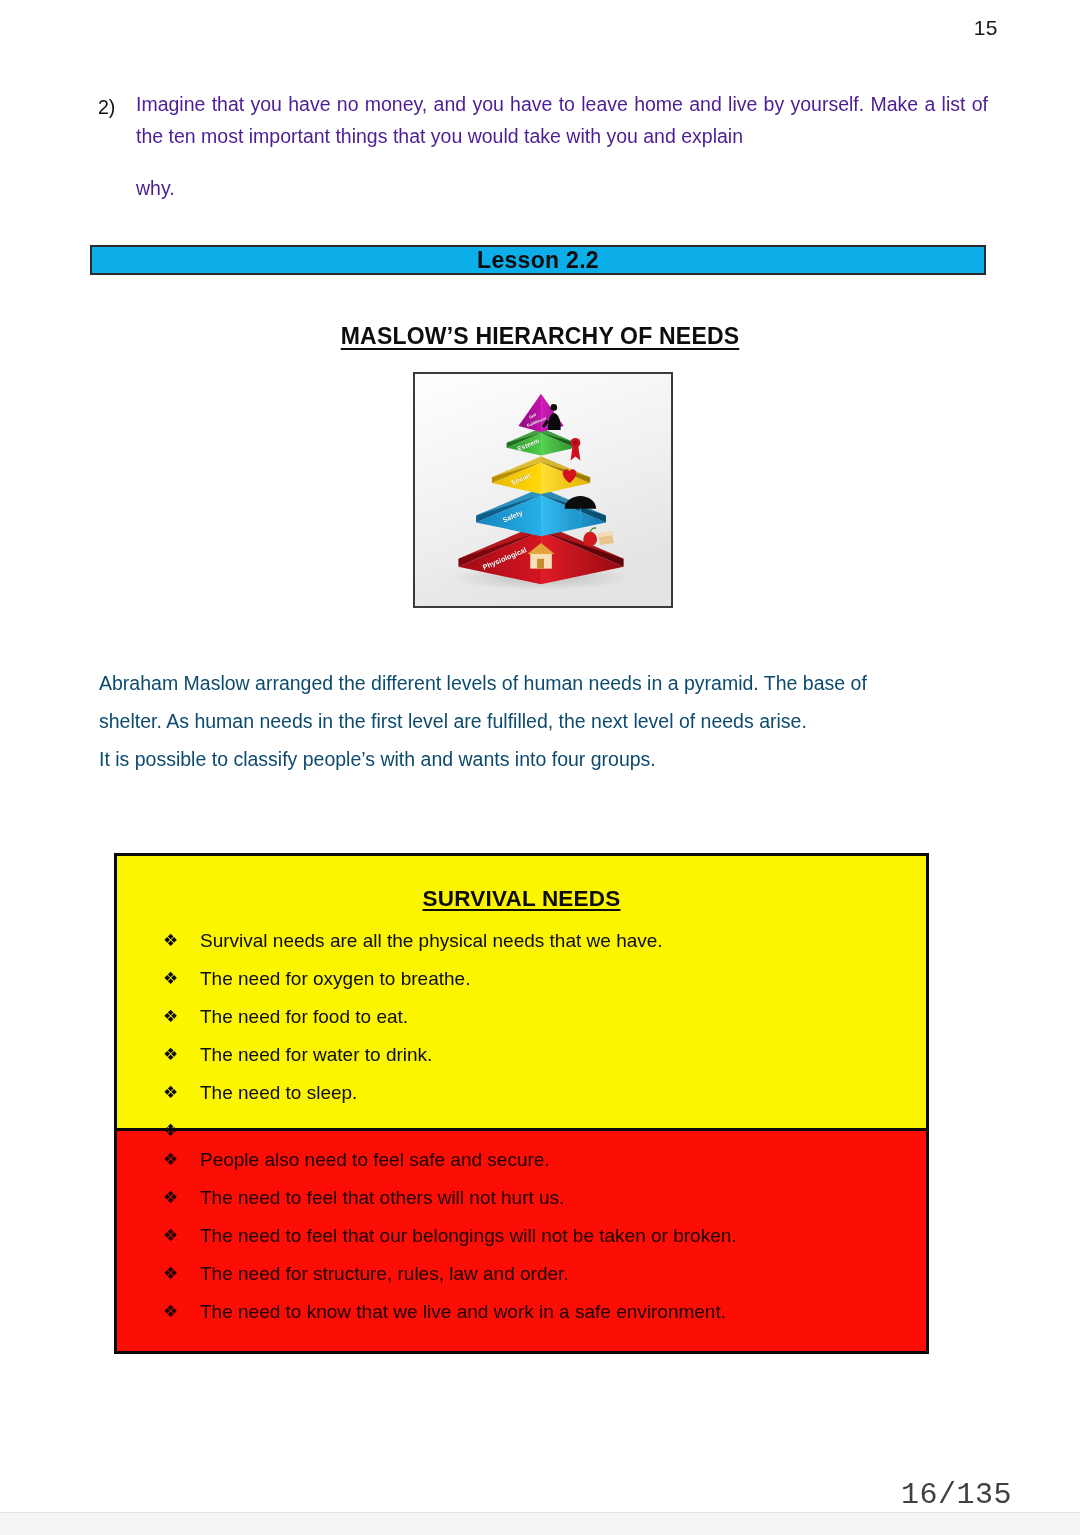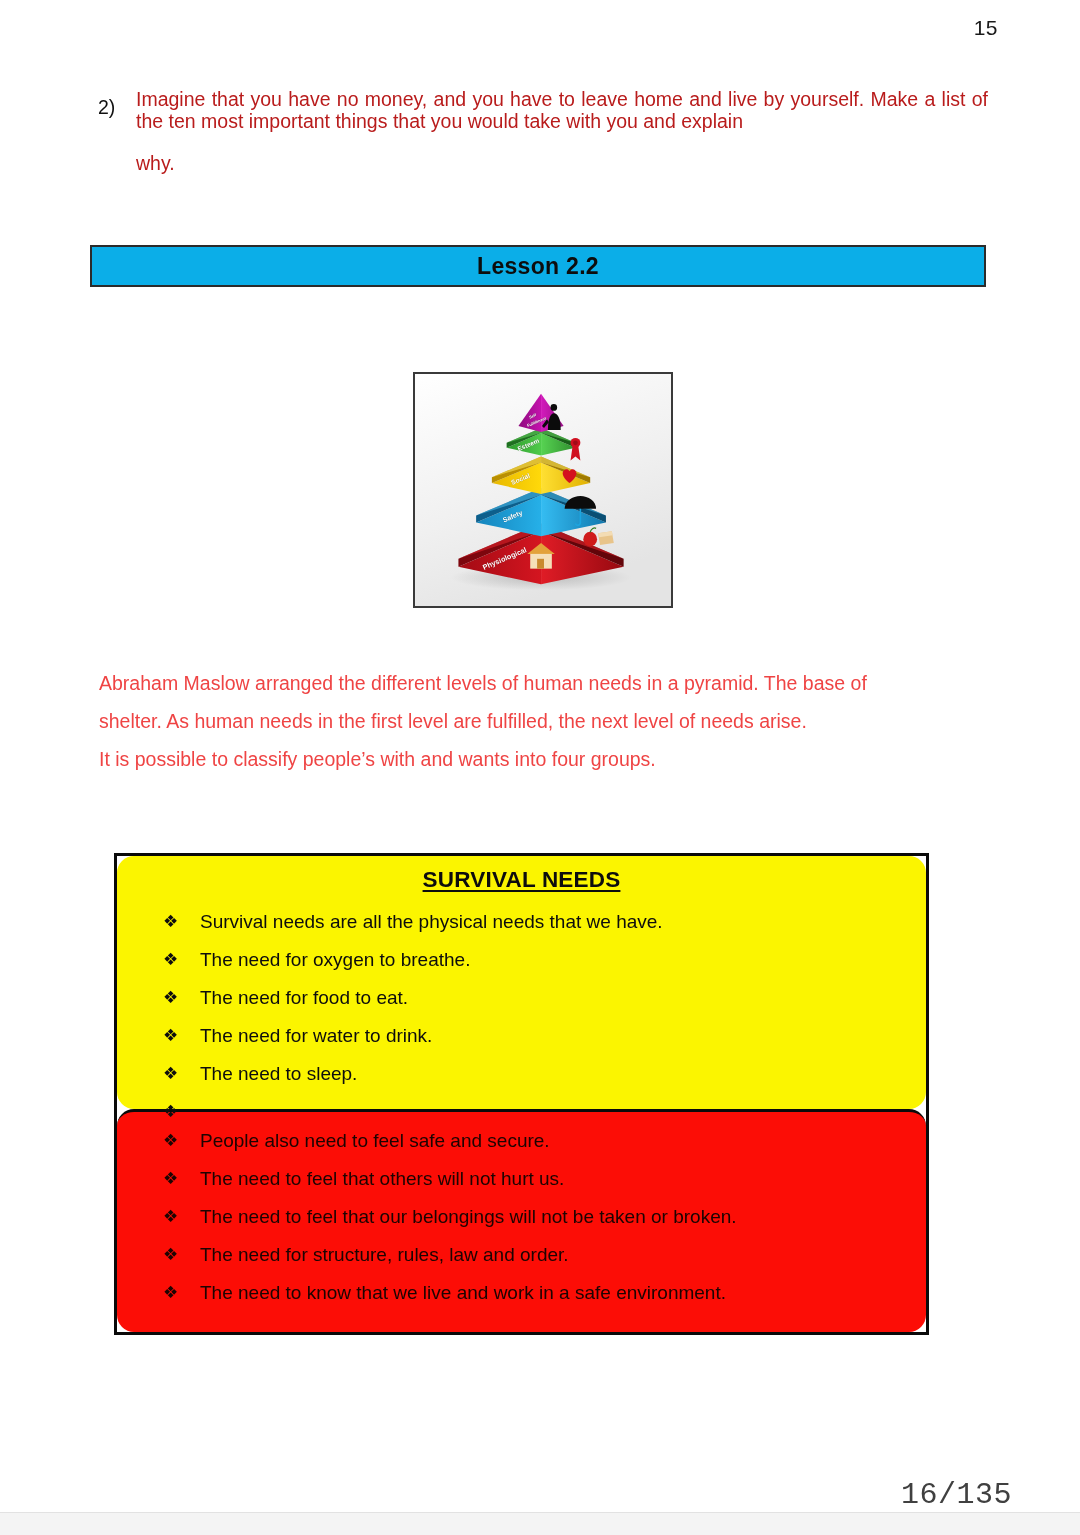--- a/index.html
+++ b/index.html
@@ -42,38 +42,38 @@
   .question-marker {
     font-size: 19.5px;
     line-height: 38px;
     width: 38px;
     flex: 0 0 38px;
     color: #111;
   }
   .question-text {
     flex: 1 1 auto;
     font-size: 19.5px;
-    line-height: 22px;
+    line-height: 32px;
     text-align: justify;
     text-justify: inter-word;
-    color: #b91c1c;
+    color: #4c1d95;
   }
   .question-text .lastline {
     display: block;
     text-align: left;
     margin-top: 20px;
   }
 
   
   .lesson-banner {
     position: absolute;
     top: 245px;
     left: 90px;
     width: 896px;
-    height: 42px;
+    height: 30px;
     background: #0BAEE8;
     border: 2px solid #2b2b2b;
     box-sizing: border-box;
     display: flex;
     align-items: center;
     justify-content: center;
   }
   .lesson-banner-label {
     font-size: 23px;
     font-weight: bold;
@@ -123,43 +123,42 @@
   }
 
   
   .body-copy {
     position: absolute;
     top: 664px;
     left: 99px;
     width: 880px;
     font-size: 19.5px;
     line-height: 38px;
-    color: #ef4444;
+    color: #0c4a6e;
   }
   .body-copy .just {
     text-align: justify;
     text-justify: inter-word;
   }
   .body-copy .flat {
     text-align: left;
   }
 
   
   .needs-wrap {
     position: absolute;
     top: 853px;
     left: 114px;
     width: 815px;
     border: 3px solid #0a0a0a;
     box-sizing: border-box;
   }
   .needs-box {
     box-sizing: border-box;
-    padding: 7px 0 16px 0;
-    border-radius: 17px;
+    padding: 26px 0 16px 0;
   }
   .needs-box.survival {
     background: #FBF500;
   }
   .needs-box.security {
     background: #FC0D06;
     border-top: 3px solid #0a0a0a;
     padding-top: 10px;
     padding-bottom: 20px;
   }
@@ -239,20 +238,21 @@
       <span>Imagine that you have no money, and you have to leave home and live by yourself.</span>
       <span>Make a list of the ten most important things that you would take with you and explain</span>
       <span class="lastline">why.</span>
     </div>
   </div>
 
   <div class="lesson-banner">
     <span class="lesson-banner-label">Lesson 2.2</span>
   </div>
 
+  <div class="section-title">MASLOW’S HIERARCHY OF NEEDS</div>
 
   <div class="figure-frame">
     <svg class="pyramid-svg" viewBox="0 0 260 236" preserveAspectRatio="xMidYMid meet">
       <defs>
         <linearGradient id="bgGrad" x1="0" y1="0" x2="0.4" y2="1">
           <stop offset="0%" stop-color="#ffffff"></stop>
           <stop offset="60%" stop-color="#f0f0f0"></stop>
           <stop offset="100%" stop-color="#e4e4e4"></stop>
         </linearGradient>
         <radialGradient id="shadowGrad" cx="0.5" cy="0.5" r="0.5">

